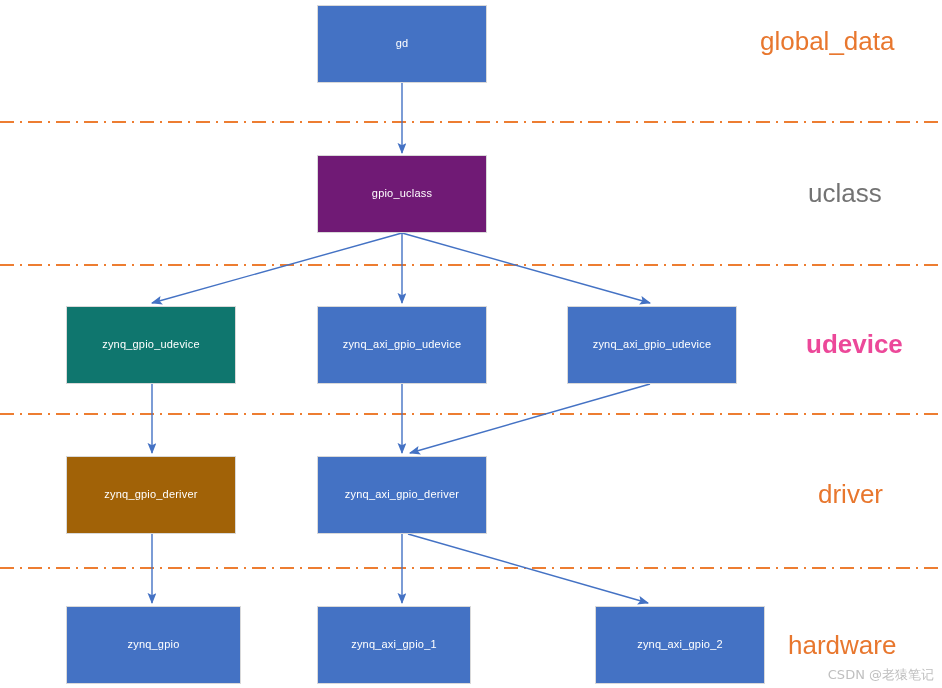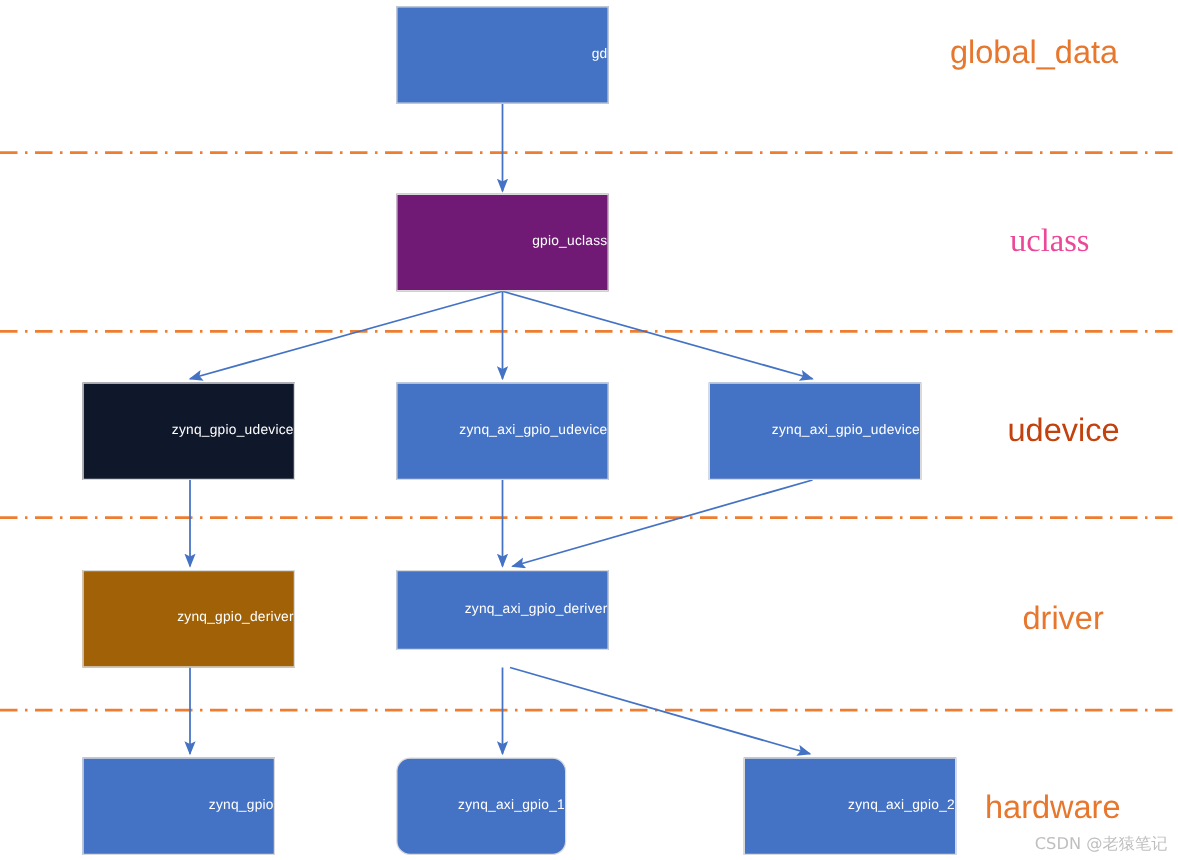--- a/index.html
+++ b/index.html
@@ -22,21 +22,21 @@
     width: 942px;
     height: 688px;
     pointer-events: none;
   }
   .node {
     position: absolute;
     background: #4472C4;
     border: 1px solid #D9D9D9;
     display: flex;
     align-items: center;
-    justify-content: flex-end;
+    justify-content: center;
     color: #ffffff;
     font-size: 11px;
     letter-spacing: 0.2px;
     text-align: center;
     line-height: 1.2;
     z-index: 3;
   }
   .band-label {
     position: absolute;
     color: #E8772E;
@@ -87,48 +87,48 @@
       </g>
   </svg>
 
   <div id="node-layer">
       <div class="node" style="left: 317px; top: 5px; width: 170px; height: 78px; background: rgb(68, 114, 196); border-color: rgb(217, 217, 217); color: rgb(255, 255, 255);">
         <span>gd</span>
       </div>
       <div class="node" style="left: 317px; top: 155px; width: 170px; height: 78px; background: #701a75; border-color: rgb(217, 217, 217); color: rgb(255, 255, 255);">
         <span>gpio_uclass</span>
       </div>
-      <div class="node" style="left: 66px; top: 306px; width: 170px; height: 78px; background: #0f172a; border-color: rgb(217, 217, 217); color: rgb(255, 255, 255);">
+      <div class="node" style="left: 66px; top: 306px; width: 170px; height: 78px; background: #0f766e; border-color: rgb(217, 217, 217); color: rgb(255, 255, 255);">
         <span>zynq_gpio_udevice</span>
       </div>
       <div class="node" style="left: 317px; top: 306px; width: 170px; height: 78px; background: rgb(68, 114, 196); border-color: rgb(217, 217, 217); color: rgb(255, 255, 255);">
         <span>zynq_axi_gpio_udevice</span>
       </div>
       <div class="node" style="left: 567px; top: 306px; width: 170px; height: 78px; background: rgb(68, 114, 196); border-color: rgb(217, 217, 217); color: rgb(255, 255, 255);">
         <span>zynq_axi_gpio_udevice</span>
       </div>
       <div class="node" style="left: 66px; top: 456px; width: 170px; height: 78px; background: #a16207; border-color: rgb(217, 217, 217); color: rgb(255, 255, 255);">
         <span>zynq_gpio_deriver</span>
       </div>
-      <div class="node" style="left: 317px; top: 456px; width: 170px; height: 64px; background: rgb(68, 114, 196); border-color: rgb(217, 217, 217); color: rgb(255, 255, 255);">
+      <div class="node" style="left: 317px; top: 456px; width: 170px; height: 78px; background: rgb(68, 114, 196); border-color: rgb(217, 217, 217); color: rgb(255, 255, 255);">
         <span>zynq_axi_gpio_deriver</span>
       </div>
-      <div class="node" style="left: 66px; top: 606px; width: 154px; height: 78px; background: rgb(68, 114, 196); border-color: rgb(217, 217, 217); color: rgb(255, 255, 255);">
+      <div class="node" style="left: 66px; top: 606px; width: 175px; height: 78px; background: rgb(68, 114, 196); border-color: rgb(217, 217, 217); color: rgb(255, 255, 255);">
         <span>zynq_gpio</span>
       </div>
-      <div class="node" style="left: 317px; top: 606px; width: 136px; height: 78px; background: rgb(68, 114, 196); border-color: rgb(217, 217, 217); color: rgb(255, 255, 255); border-radius: 11px;">
+      <div class="node" style="left: 317px; top: 606px; width: 154px; height: 78px; background: rgb(68, 114, 196); border-color: rgb(217, 217, 217); color: rgb(255, 255, 255);">
         <span>zynq_axi_gpio_1</span>
       </div>
       <div class="node" style="left: 579px; top: 606px; width: 170px; height: 78px; background: rgb(68, 114, 196); border-color: rgb(217, 217, 217); color: rgb(255, 255, 255); margin-left: 16px;">
         <span>zynq_axi_gpio_2</span>
       </div>
     </div>
   <div id="band-label-layer">
       <div class="band-label" style="left: 760px; top: 28px; color: rgb(232, 119, 46);">global_data</div>
-      <div class="band-label" style="left: 808px; top: 180px; color: #ec4899; font-family: Liberation Serif, serif;">uclass</div>
-      <div class="band-label" style="left: 806px; top: 331px; color: #c2410c;">udevice</div>
+      <div class="band-label" style="left: 808px; top: 180px; color: #737373;">uclass</div>
+      <div class="band-label" style="left: 806px; top: 331px; color: #ec4899; font-weight: bold;">udevice</div>
       <div class="band-label" style="left: 818px; top: 481px; color: rgb(232, 119, 46);">driver</div>
       <div class="band-label" style="left: 788px; top: 632px; color: rgb(232, 119, 46);">hardware</div>
     </div>
 
   <div class="watermark">CSDN @老猿笔记</div>
 
 </div>
 
 </body></html>

